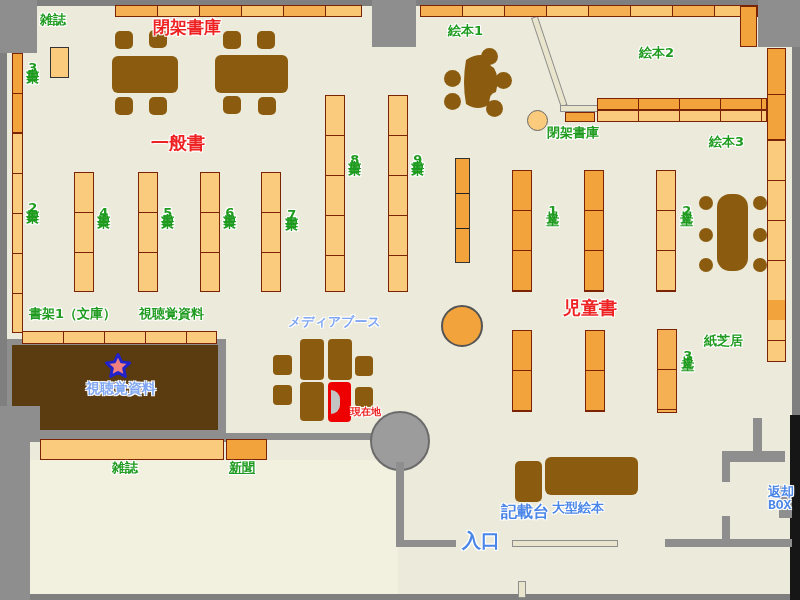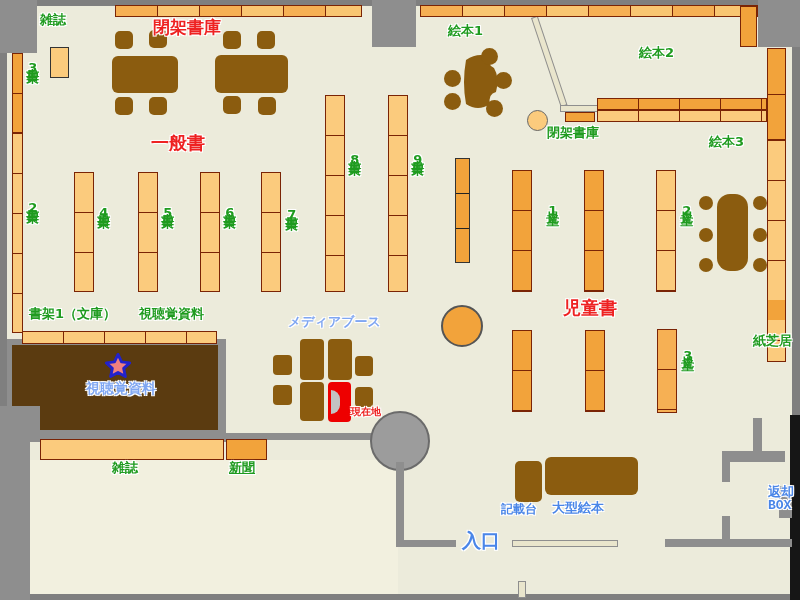--- a/index.html
+++ b/index.html
@@ -165,28 +165,28 @@
   <div class="lbl g v" style="left:347px;top:150px;">書架8</div>
   <div class="lbl g v" style="left:410px;top:150px;">書架9</div>
   <div class="lbl g" style="left:448px;top:24px;">絵本1</div>
   <div class="lbl g" style="left:639px;top:46px;">絵本2</div>
   <div class="lbl g" style="left:709px;top:135px;">絵本3</div>
   <div class="lbl g" style="left:547px;top:126px;">閉架書庫</div>
   <div class="lbl g v" style="left:545px;top:201px;">児童1</div>
   <div class="lbl g v" style="left:679px;top:201px;">児童2</div>
   <div class="lbl g v" style="left:680px;top:346px;">児童3</div>
   <div class="lbl r" style="left:563px;top:298px;font-size:18px;">児童書</div>
-  <div class="lbl g" style="left:753px;top:334px;border-radius:6px;">紙芝居</div>
+  <div class="lbl g" style="left:704px;top:334px;border-radius:6px;">紙芝居</div>
   <div class="lbl g" style="left:29px;top:307px;">書架1（文庫）</div>
   <div class="lbl g" style="left:139px;top:307px;">視聴覚資料</div>
   <div class="lbl bl" style="left:288px;top:315px;">メディアブース</div>
   <div class="lbl r" style="left:351px;top:406px;font-size:10px;">現在地</div>
   <div class="lbl g" style="left:112px;top:461px;">雑誌</div>
   <div class="lbl g" style="left:229px;top:461px;text-decoration:underline;">新聞</div>
-  <div class="lbl b" style="left:501px;top:503px;font-size:12px;">記載台</div>
+  <div class="lbl b" style="left:501px;top:503px;font-size:16px;">記載台</div>
   <div class="lbl b" style="left:552px;top:501px;">大型絵本</div>
   <div class="lbl b" style="left:462px;top:530px;font-size:19px;">入口</div>
   <div class="lbl b" style="left:768px;top:485px;">
     <span style="display:block;">返却</span>
     <span style="display:block;font-family:Liberation Mono, monospace;">BOX</span>
   </div>
 
 </div>
 
 </body></html>

